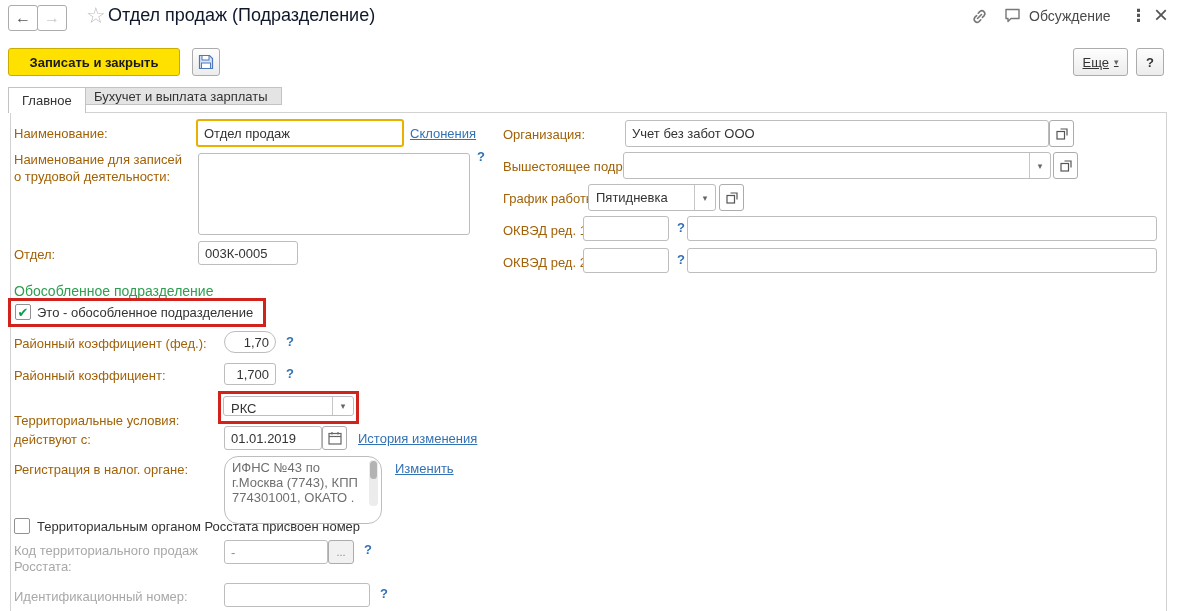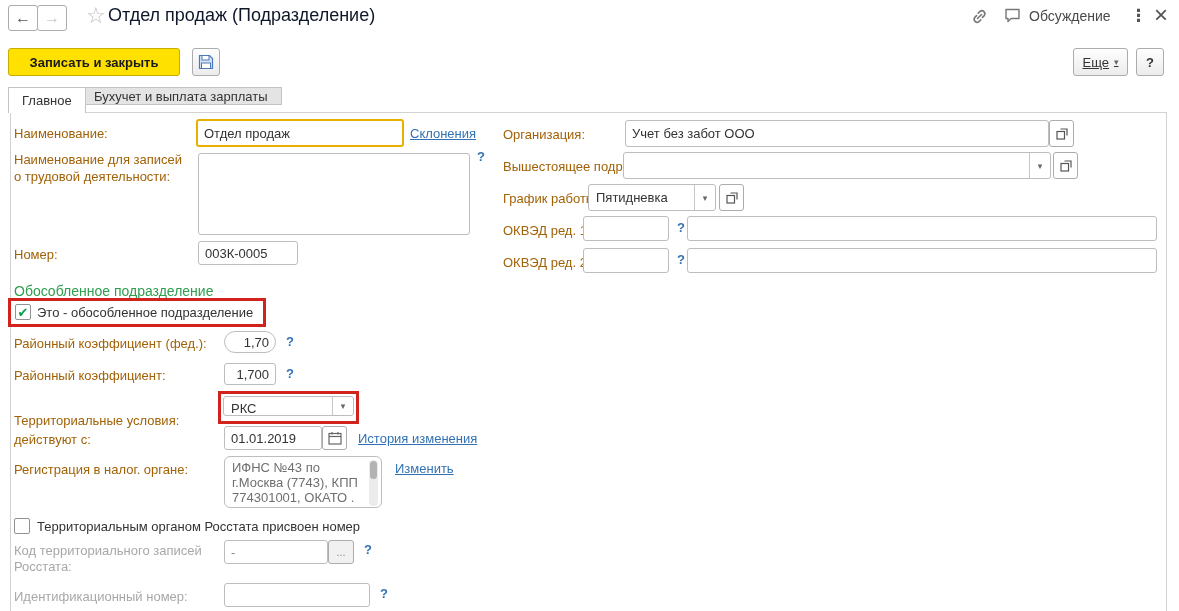--- a/index.html
+++ b/index.html
@@ -91,21 +91,21 @@
 
   <div class="lbl" style="left:14px;top:126px;">Наименование:</div>
   <input class="inp" style="left: 196px; top: 119px; width: 208px; height: 28px; border: 2px solid rgb(234, 176, 0);" value="Отдел продаж">
   <a class="link" style="left:410px;top:126px;">Склонения</a>
 
   <div class="lbl" style="left:14px;top:152px;">Наименование для записей</div>
   <div class="lbl" style="left:14px;top:169px;">о трудовой деятельности:</div>
   <textarea class="inp" style="left: 198px; top: 153px; width: 272px; height: 82px; resize: none; padding-top: 4px;"></textarea>
   <div class="help" style="left:477px;top:149px;">?</div>
 
-  <div class="lbl" style="left:14px;top:247px;">Номер:</div>
+  <div class="lbl" style="left:14px;top:247px;">Отдел:</div>
   <input class="inp" style="left: 198px; top: 241px; width: 100px; height: 24px;" value="003К-0005">
 
   <div class="abs" style="left:14px;top:283px;font-size:14px;color:#2e9e4f;">Обособленное подразделение</div>
 
   <div class="redbox" style="left:8px;top:298px;width:258px;height:29px;"></div>
   <div class="chk" style="left:15px;top:304px;">
     <span>✔</span>
   </div>
   <div class="lbl" style="left:37px;top:305px;color:#333;">Это - обособленное подразделение</div>
 
@@ -130,36 +130,36 @@
     <svg width="14" height="14" viewBox="0 0 14 14">
       <rect x="1" y="2.5" width="12" height="10.5" fill="none" stroke="#666" stroke-width="1.2"></rect>
       <line x1="1" y1="5.5" x2="13" y2="5.5" stroke="#666" stroke-width="1.2"></line>
       <line x1="4" y1="1" x2="4" y2="3.5" stroke="#666" stroke-width="1.2"></line>
       <line x1="10" y1="1" x2="10" y2="3.5" stroke="#666" stroke-width="1.2"></line>
     </svg>
   </div>
   <a class="link" style="left:358px;top:431px;">История изменения</a>
 
   <div class="lbl" style="left:14px;top:462px;">Регистрация в налог. органе:</div>
-  <div class="box" style="left:224px;top:456px;width:158px;height:52px;border-radius:6px;overflow:hidden;">
+  <div class="box" style="left:224px;top:456px;width:158px;height:68px;border-radius:14px;overflow:hidden;">
     <div style="padding:3px 14px 0 7px;color:#6f6f6f;line-height:15px;white-space:nowrap;">
       <div>ИФНС №43 по</div>
       <div>г.Москва (7743), КПП</div>
       <div>774301001, ОКАТО .</div>
     </div>
     <div class="scroll-track" style="right:3px;top:3px;height:46px;">
       <div class="scroll-thumb" style="top:1px;height:18px;"></div>
     </div>
   </div>
   <a class="link" style="left:395px;top:461px;">Изменить</a>
 
   <div class="chk" style="left:14px;top:518px;"></div>
   <div class="lbl" style="left:37px;top:519px;color:#333;">Территориальным органом Росстата присвоен номер</div>
 
-  <div class="lbl lbl-dis" style="left:14px;top:543px;">Код территориального записей</div>
+  <div class="lbl lbl-dis" style="left:14px;top:543px;">Код территориального продаж</div>
   <div class="lbl lbl-dis" style="left:14px;top:559px;">Росстата:</div>
   <input class="inp" style="left: 224px; top: 540px; width: 104px; height: 24px; color: rgb(141, 141, 141);" disabled="" value="-">
   <div class="btn" style="left:328px;top:540px;width:26px;height:24px;background:#f1f1f1;color:#8d8d8d;font-size:11px;">...</div>
   <div class="help" style="left:364px;top:542px;">?</div>
 
   <div class="lbl lbl-dis" style="left:14px;top:589px;">Идентификационный номер:</div>
   <input class="inp" style="left: 224px; top: 583px; width: 146px; height: 24px;" value="">
   <div class="help" style="left:380px;top:586px;">?</div>
 
   <div class="lbl" style="left:503px;top:127px;">Организация:</div>

